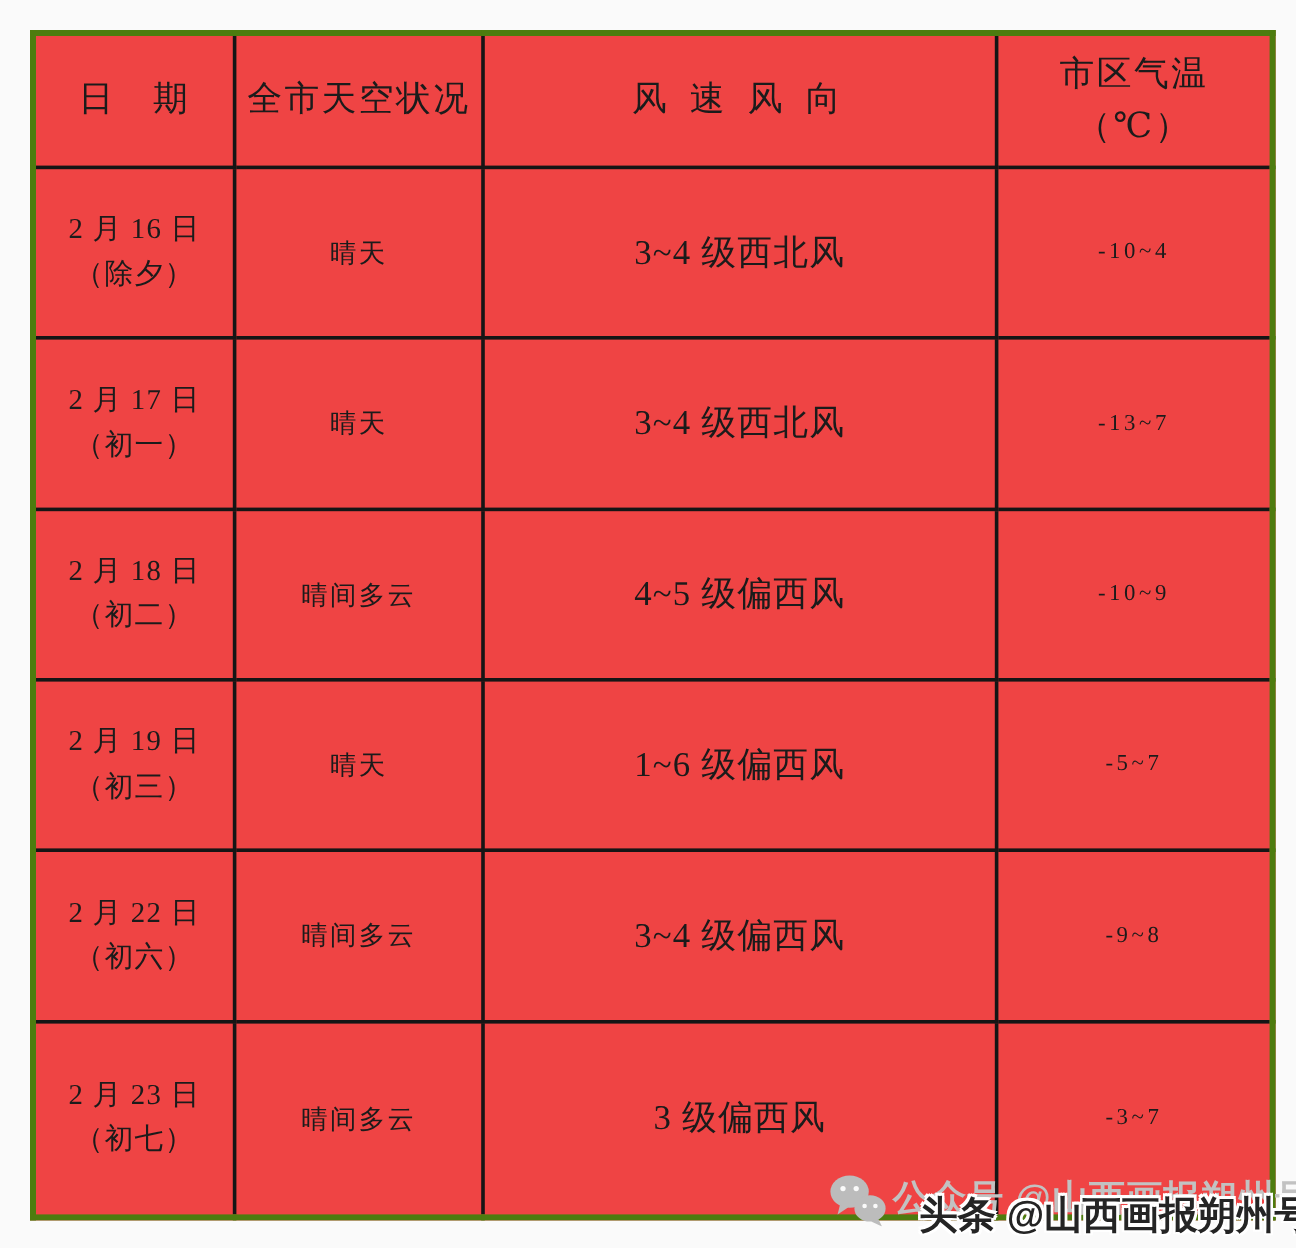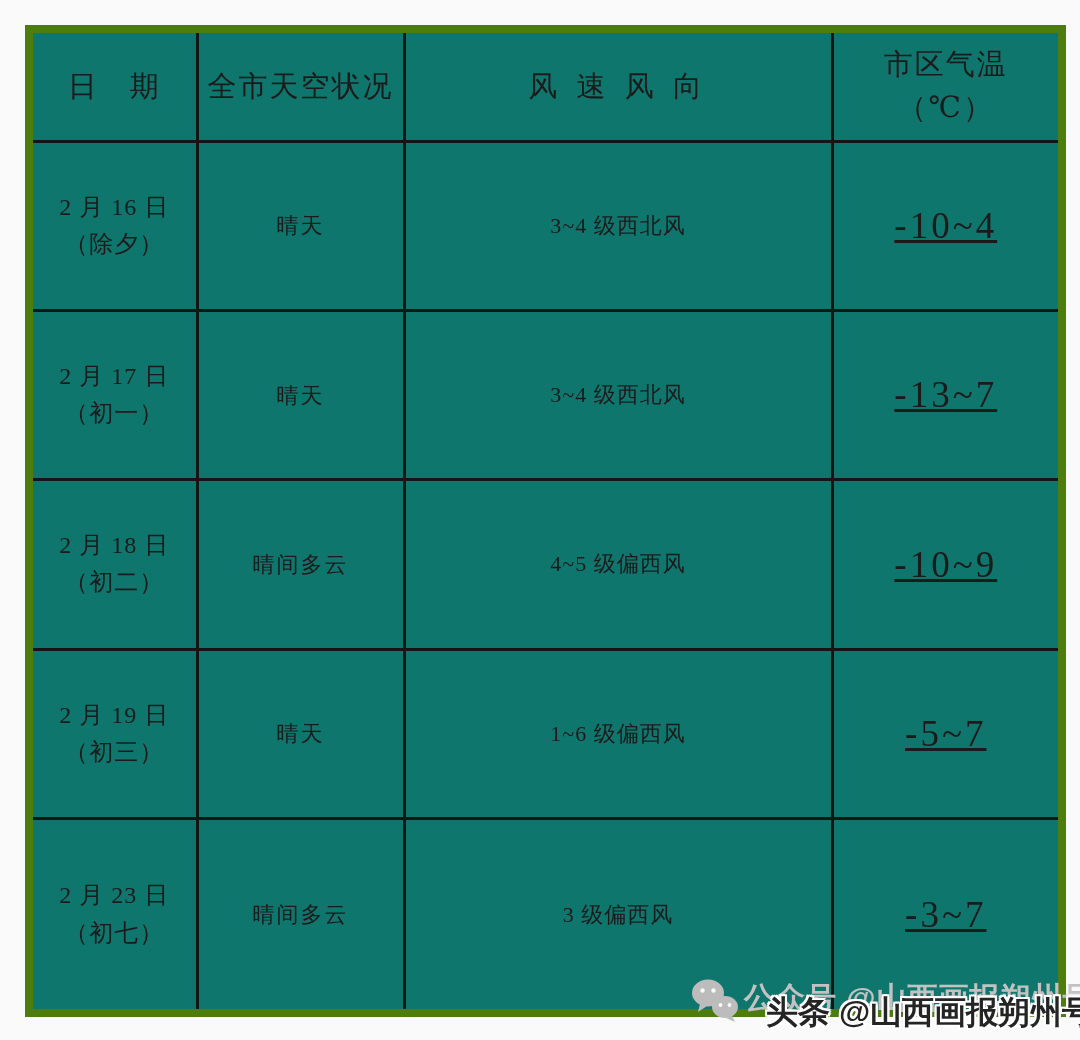--- a/index.html
+++ b/index.html
@@ -12,46 +12,46 @@
     color: #1b1b1b;
   }
   .page { position: absolute; inset: 0; }
 
   table.weather-table {
     position: absolute;
     left: 25px; top: 25px;
     width: 1033px; height: 992px;
     border-collapse: collapse;
     table-layout: fixed;
-    background: #0f766e;
-    border: 8px solid #4d7c0f;
+    background: #ef4444;
+    border: 5px solid #4d7c0f;
   }
   th, td {
     border: 3px solid #151515;
     text-align: center;
     vertical-align: middle;
     font-size: 29px;
     font-weight: normal;
     padding: 0 4px;
     line-height: 1.5;
   }
   thead tr { height: 112px; }
   tbody tr { height: 108px; }
   tbody tr:last-child { height: 124px; }
 
   th { font-weight: 500; letter-spacing: 2px; }
   th.wind-h { letter-spacing: 6px; }
 
   td.date-cell { font-size: 24px; }
   td.date-cell .date-line { line-height: 1.55; letter-spacing: 1px; }
   td.sky-cell { font-size: 22px; letter-spacing: 2px; }
-  td.wind-cell { font-size: 22px; letter-spacing: 1px; }
+  td.wind-cell { font-size: 29px; letter-spacing: 1px; }
   td.wind-cell .wind-line { line-height: 1.45; }
   td.wind-cell .wind-line:empty { display: none; }
-  td.temp-cell { font-size: 37px; letter-spacing: 3px; text-decoration: underline; }
+  td.temp-cell { font-size: 19px; letter-spacing: 3px; }
 
   .watermark { position: absolute; left: 0; top: 0; width: 1080px; height: 888px; pointer-events: none; }
   .wm-wechat-icon { position: absolute; left: 690px; top: 978px; z-index: 2; }
   .wm-gray {
     position: absolute; left: 744px; top: 978px; z-index: 2;
     font-family: "Liberation Sans", "DejaVu Sans", sans-serif;
     font-size: 30px; font-weight: 600;
     color: #c2c2c2; letter-spacing: 1px;
     white-space: nowrap;
   }
@@ -132,20 +132,32 @@
         </td>
         <td class="sky-cell">晴天</td>
         <td class="wind-cell">
           <div class="wind-line">1~6 级偏西风</div>
 
         </td>
         <td class="temp-cell">-5~7</td>
       </tr>
       <tr>
         <td class="date-cell">
+          <div class="date-line">2 月 22 日</div>
+          <div class="date-line">（初六）</div>
+        </td>
+        <td class="sky-cell">晴间多云</td>
+        <td class="wind-cell">
+          <div class="wind-line">3~4 级偏西风</div>
+
+        </td>
+        <td class="temp-cell">-9~8</td>
+      </tr>
+      <tr>
+        <td class="date-cell">
           <div class="date-line">2 月 23 日</div>
           <div class="date-line">（初七）</div>
         </td>
         <td class="sky-cell">晴间多云</td>
         <td class="wind-cell">
           <div class="wind-line">3 级偏西风</div>
 
         </td>
         <td class="temp-cell">-3~7</td>
       </tr>

